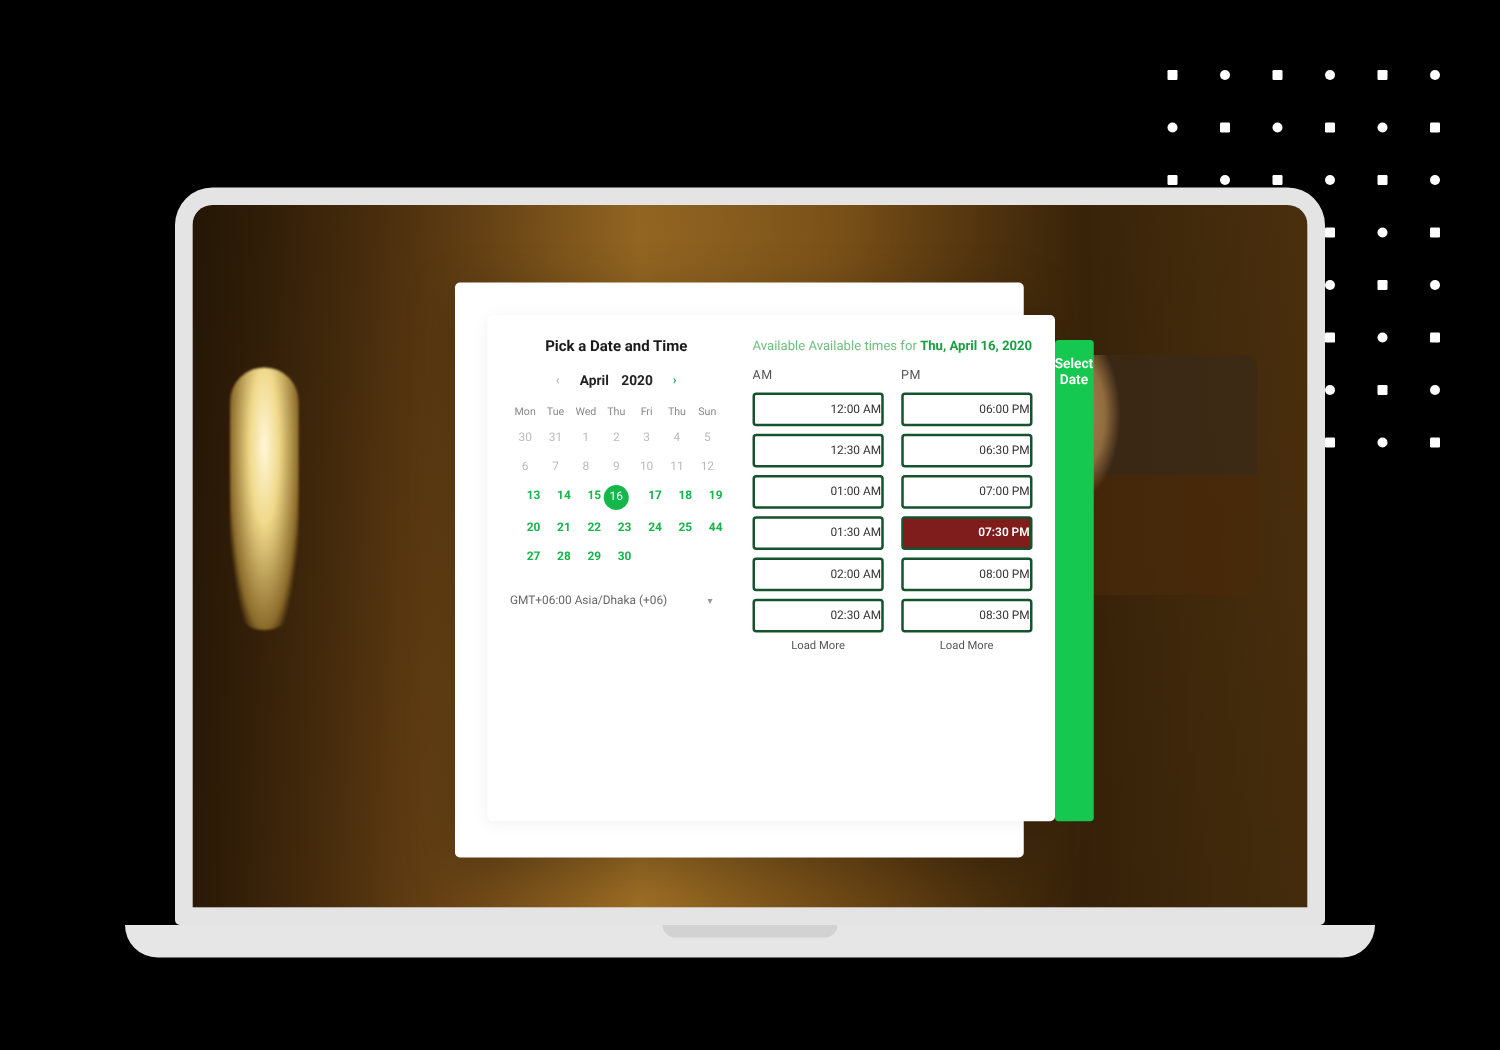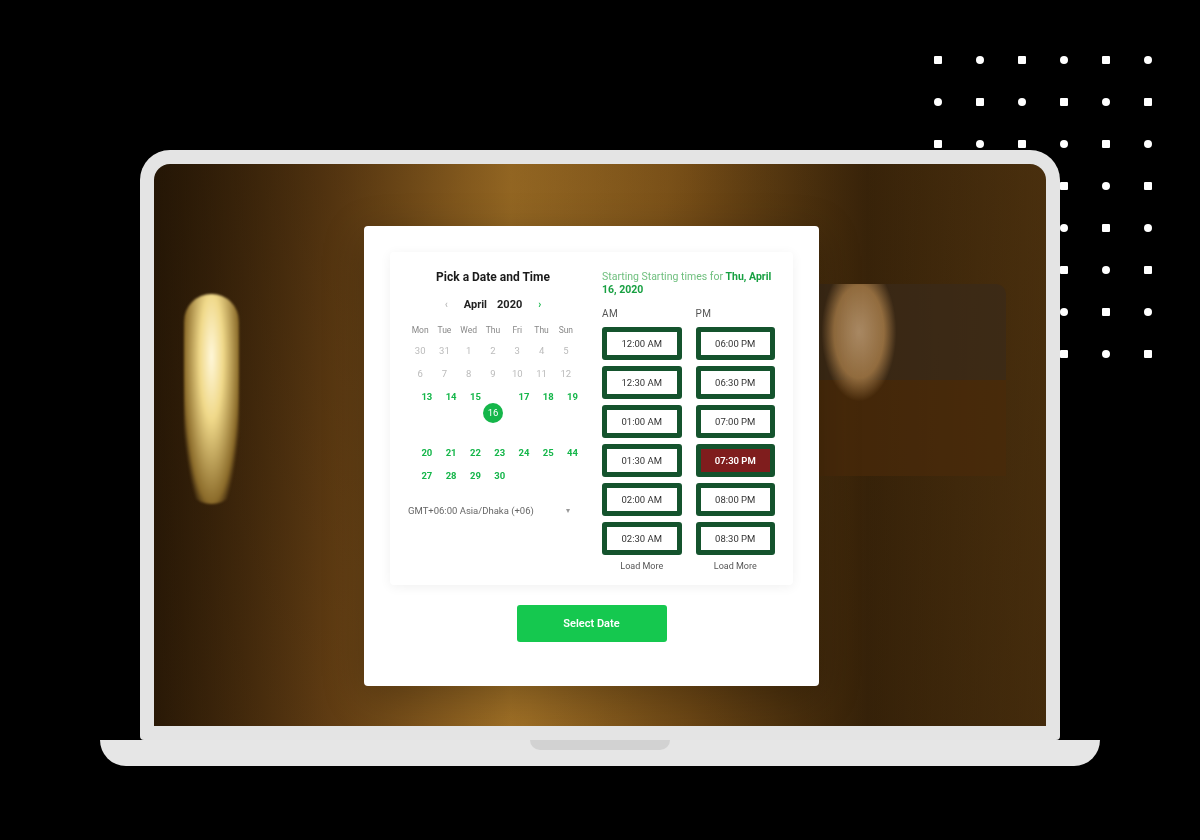--- a/index.html
+++ b/index.html
@@ -79,21 +79,21 @@
 
   
   .card {
     position:absolute;
     left:210px; top:62px;
     width:455px; height:460px;
     background:#fff;
     border-radius:4px;
     box-shadow:0 10px 40px rgba(0,0,0,0.25);
     padding:26px 26px 29px;
-    display:flex; flex-direction:column;
+    display:flex; flex-direction:row;
   }
   .card-inner {
     background:#fff;
     border-radius:4px;
     box-shadow:0 2px 12px rgba(0,0,0,0.06);
     padding:18px 18px 14px;
     flex:0 0 auto;
   }
   .cols { display:flex; gap:24px; }
   .left { width:170px; }
@@ -101,29 +101,29 @@
   .title{ font-size:12px; font-weight:700; color:#1a1a1a; text-align:center; margin-bottom:14px;}
   .avail{ font-size:10.5px; color:#6fbf7e; margin-bottom:12px; }
   .avail .d{ font-weight:700; color:#18a042; }
   .monthrow{ display:flex; align-items:center; justify-content:center; gap:10px; font-size:11px; font-weight:700; color:#222; margin-bottom:10px;}
   .chev{ font-size:10px; color:#bbb; cursor:pointer; padding:0 6px;}
   .chev.next{ color:#15b64a; }
   .dowrow, .wk{ display:grid; grid-template-columns:repeat(7,1fr); }
   .dowrow span{ font-size:8.5px; color:#888; text-align:center; padding:4px 0;}
   .wk span{ font-size:9.5px; text-align:center; padding:6px 0; color:#bbb; }
   .wk .a{ color:#15b64a; font-weight:700; cursor:pointer;text-align:right;}
-  .wk .sel{ background:#15b64a; color:#fff; border-radius:50%; width:20px; height:20px; line-height:20px; padding:0; margin:18px auto; display:block;}
+  .wk .sel{ background:#15b64a; color:#fff; border-radius:50%; width:20px; height:20px; line-height:20px; padding:0; margin:3px auto; display:block;}
   .tz{ font-size:9.5px; color:#666; margin-top:18px; display:flex; align-items:center; gap:8px;}
   .tz .caret{ font-size:8px; color:#999; margin-left:auto; margin-right:8px;}
   .slotscols{ display:flex; gap:14px; }
   .slotcol{ flex:1; }
   .ampm{ font-size:10px; color:#555; margin-bottom:8px; letter-spacing:0.5px;}
   .slot{
-    border:5px solid #14532d; color:#333; font-size:9.5px;
-    text-align:center; padding:6px 0; border-radius:3px;
+    border:2px solid #14532d; color:#333; font-size:9.5px;
+    text-align:right; padding:6px 0; border-radius:3px;
     margin-bottom:6px; cursor:pointer; background:#fff;
   }
   .slot.sel{ background:#7f1d1d; color:#fff; font-weight:600;}
   .loadmore{ font-size:9px; color:#555; text-align:center; margin-top:2px; cursor:pointer;}
   .selectbtn{
     margin:20px auto 0; width:150px; padding:12px 0;
     background:#15c84f; color:#fff; font-size:11px; font-weight:600;
     text-align:center; border-radius:3px; cursor:pointer;
   }
 </style>
@@ -255,21 +255,21 @@
                   </div>
                 </div>
               <div class="tz">
                 <span>GMT+06:00 Asia/Dhaka (+06)</span>
                 <span class="caret">▾</span>
               </div>
             </div>
 
             <div class="right">
               <div class="avail">
-                <span>Starting Starting times for </span><span class="d">Thu, April 16, 2020</span>
+                <span>Available Available times for </span><span class="d">Thu, April 16, 2020</span>
               </div>
               <div class="slotscols">
                 <div class="slotcol">
                   <div class="ampm">AM</div>
                   <div id="amslots">
                       <div class="slot">12:00 AM</div>
                       <div class="slot">12:30 AM</div>
                       <div class="slot">01:00 AM</div>
                       <div class="slot">01:30 AM</div>
                       <div class="slot">02:00 AM</div>

